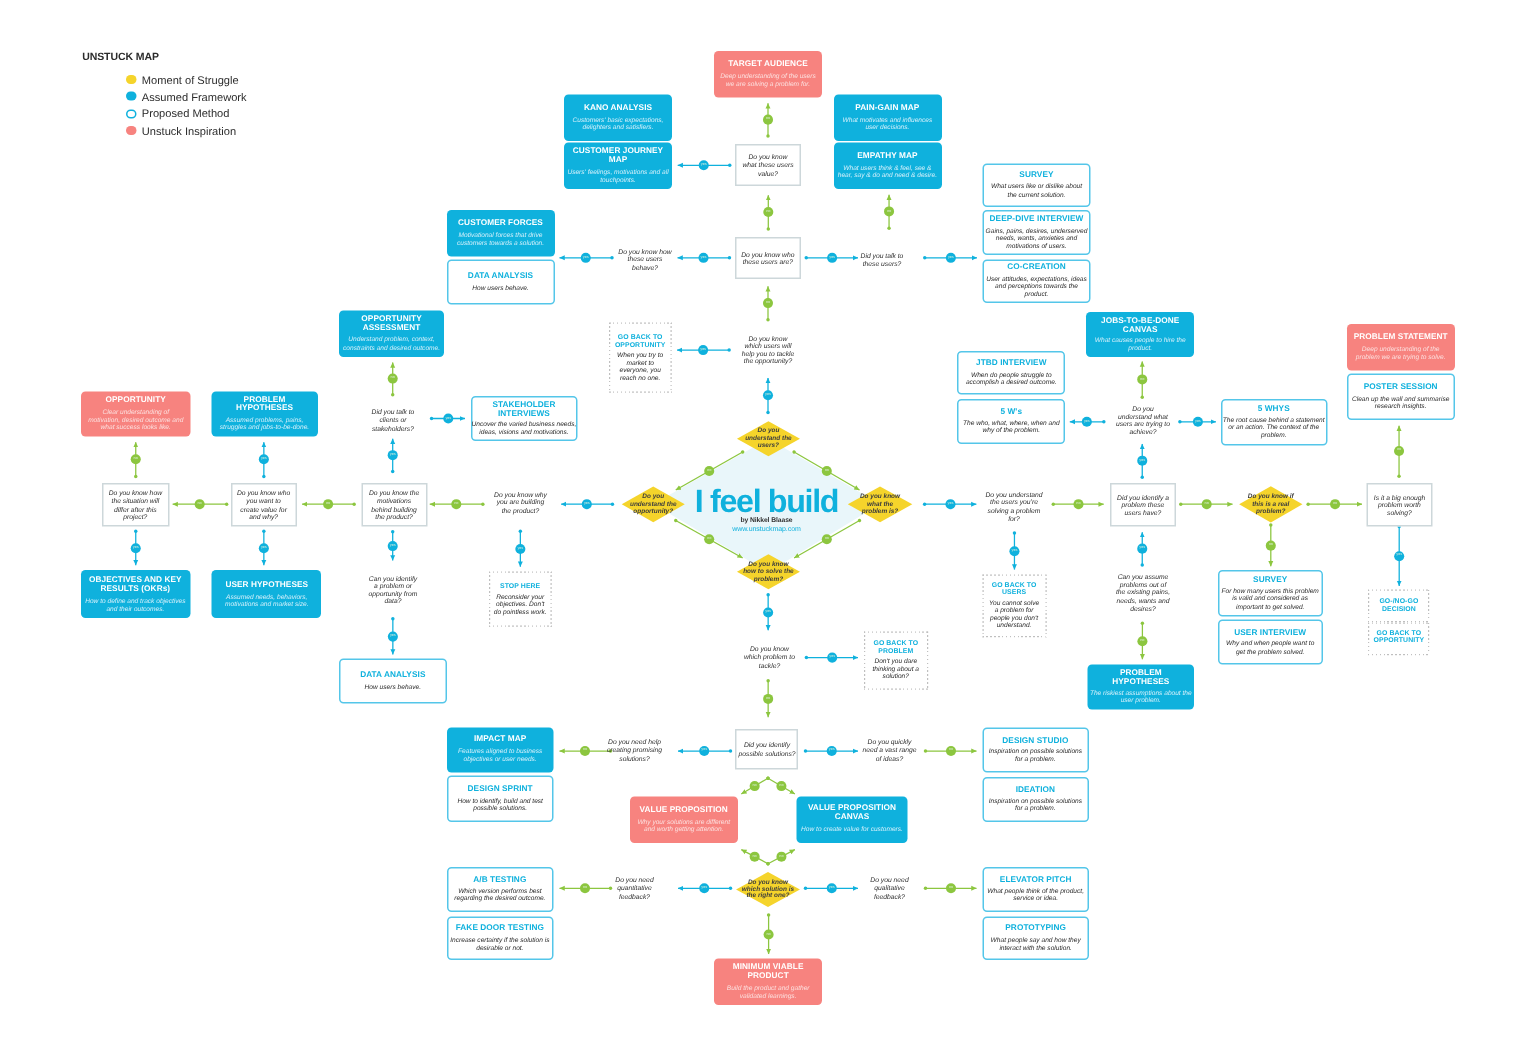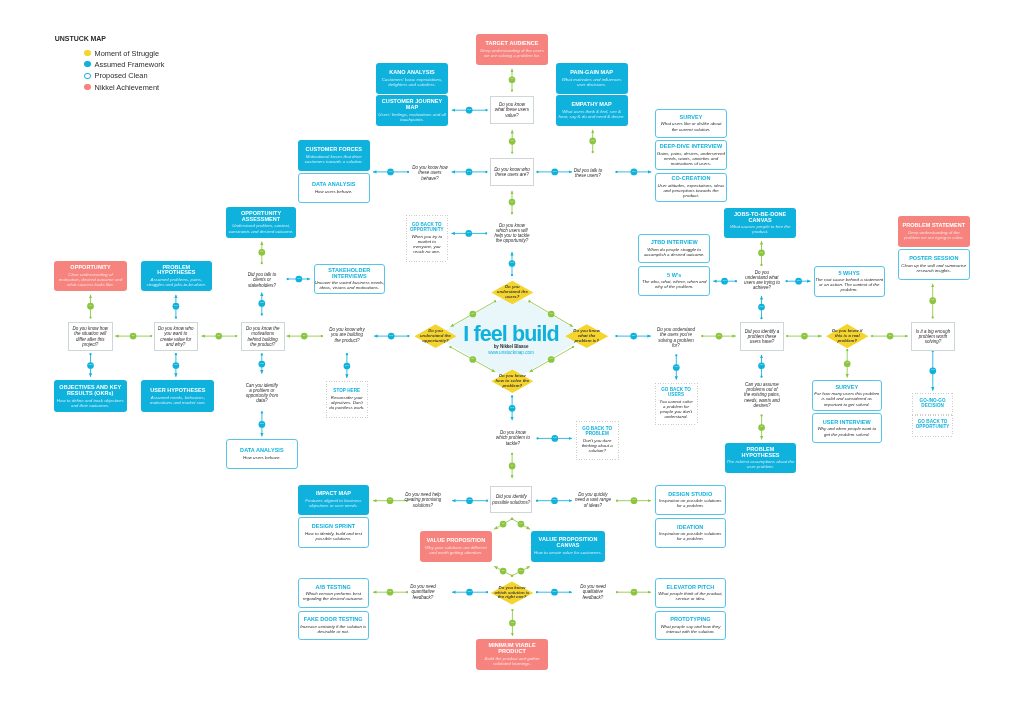--- a/index.html
+++ b/index.html
@@ -205,25 +205,25 @@
 <div class="legrow" style="top:49.6px">
 <span class="legdot" style="background:#F5D42B;"></span>
 <span class="leglabel">Moment of Struggle</span>
       </div>
 <div class="legrow" style="top:60.900000000000006px">
 <span class="legdot" style="background:#0FB1DD;"></span>
 <span class="leglabel">Assumed Framework</span>
       </div>
 <div class="legrow" style="top:72.2px">
 <span class="legdot" style="background:#fff;border:1.4px solid #0FB1DD;"></span>
-<span class="leglabel">Proposed Clean</span>
+<span class="leglabel">Proposed Method</span>
       </div>
 <div class="legrow" style="top:83.5px">
 <span class="legdot" style="background:#F7837F;"></span>
-<span class="leglabel">Nikkel Achievement</span>
+<span class="leglabel">Unstuck Inspiration</span>
       </div>
 </div>
 <div class="centertitle" style="top:0px;">
 <div class="ct">I feel build</div>
 <div class="ca">by Nikkel Blaase</div>
 <div class="cu">www.unstuckmap.com</div>
 </div>
 <div class="node k-sr" style="left:476px;top:34px;width:72px;height:30.5px;">
       <div class="t">TARGET AUDIENCE</div>
       <div class="s">Deep understanding of the users

